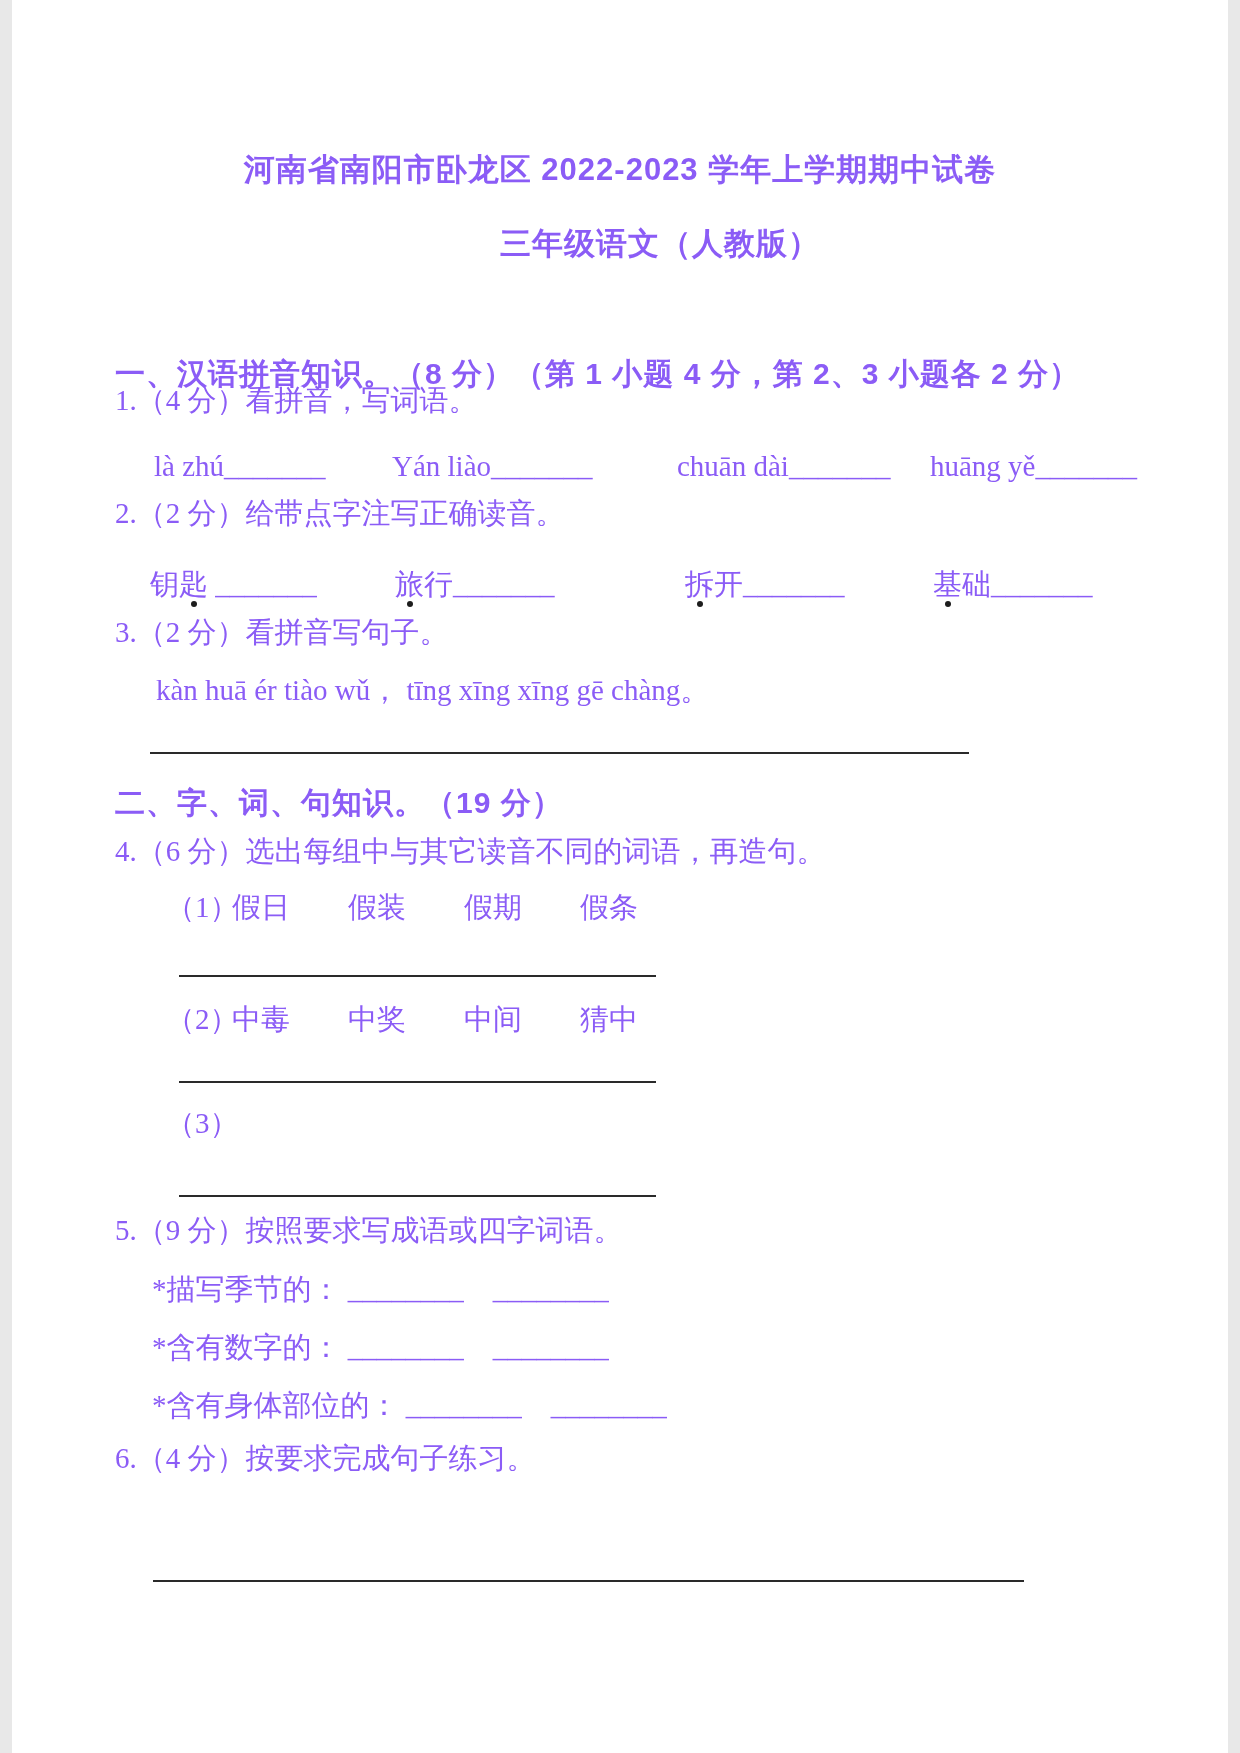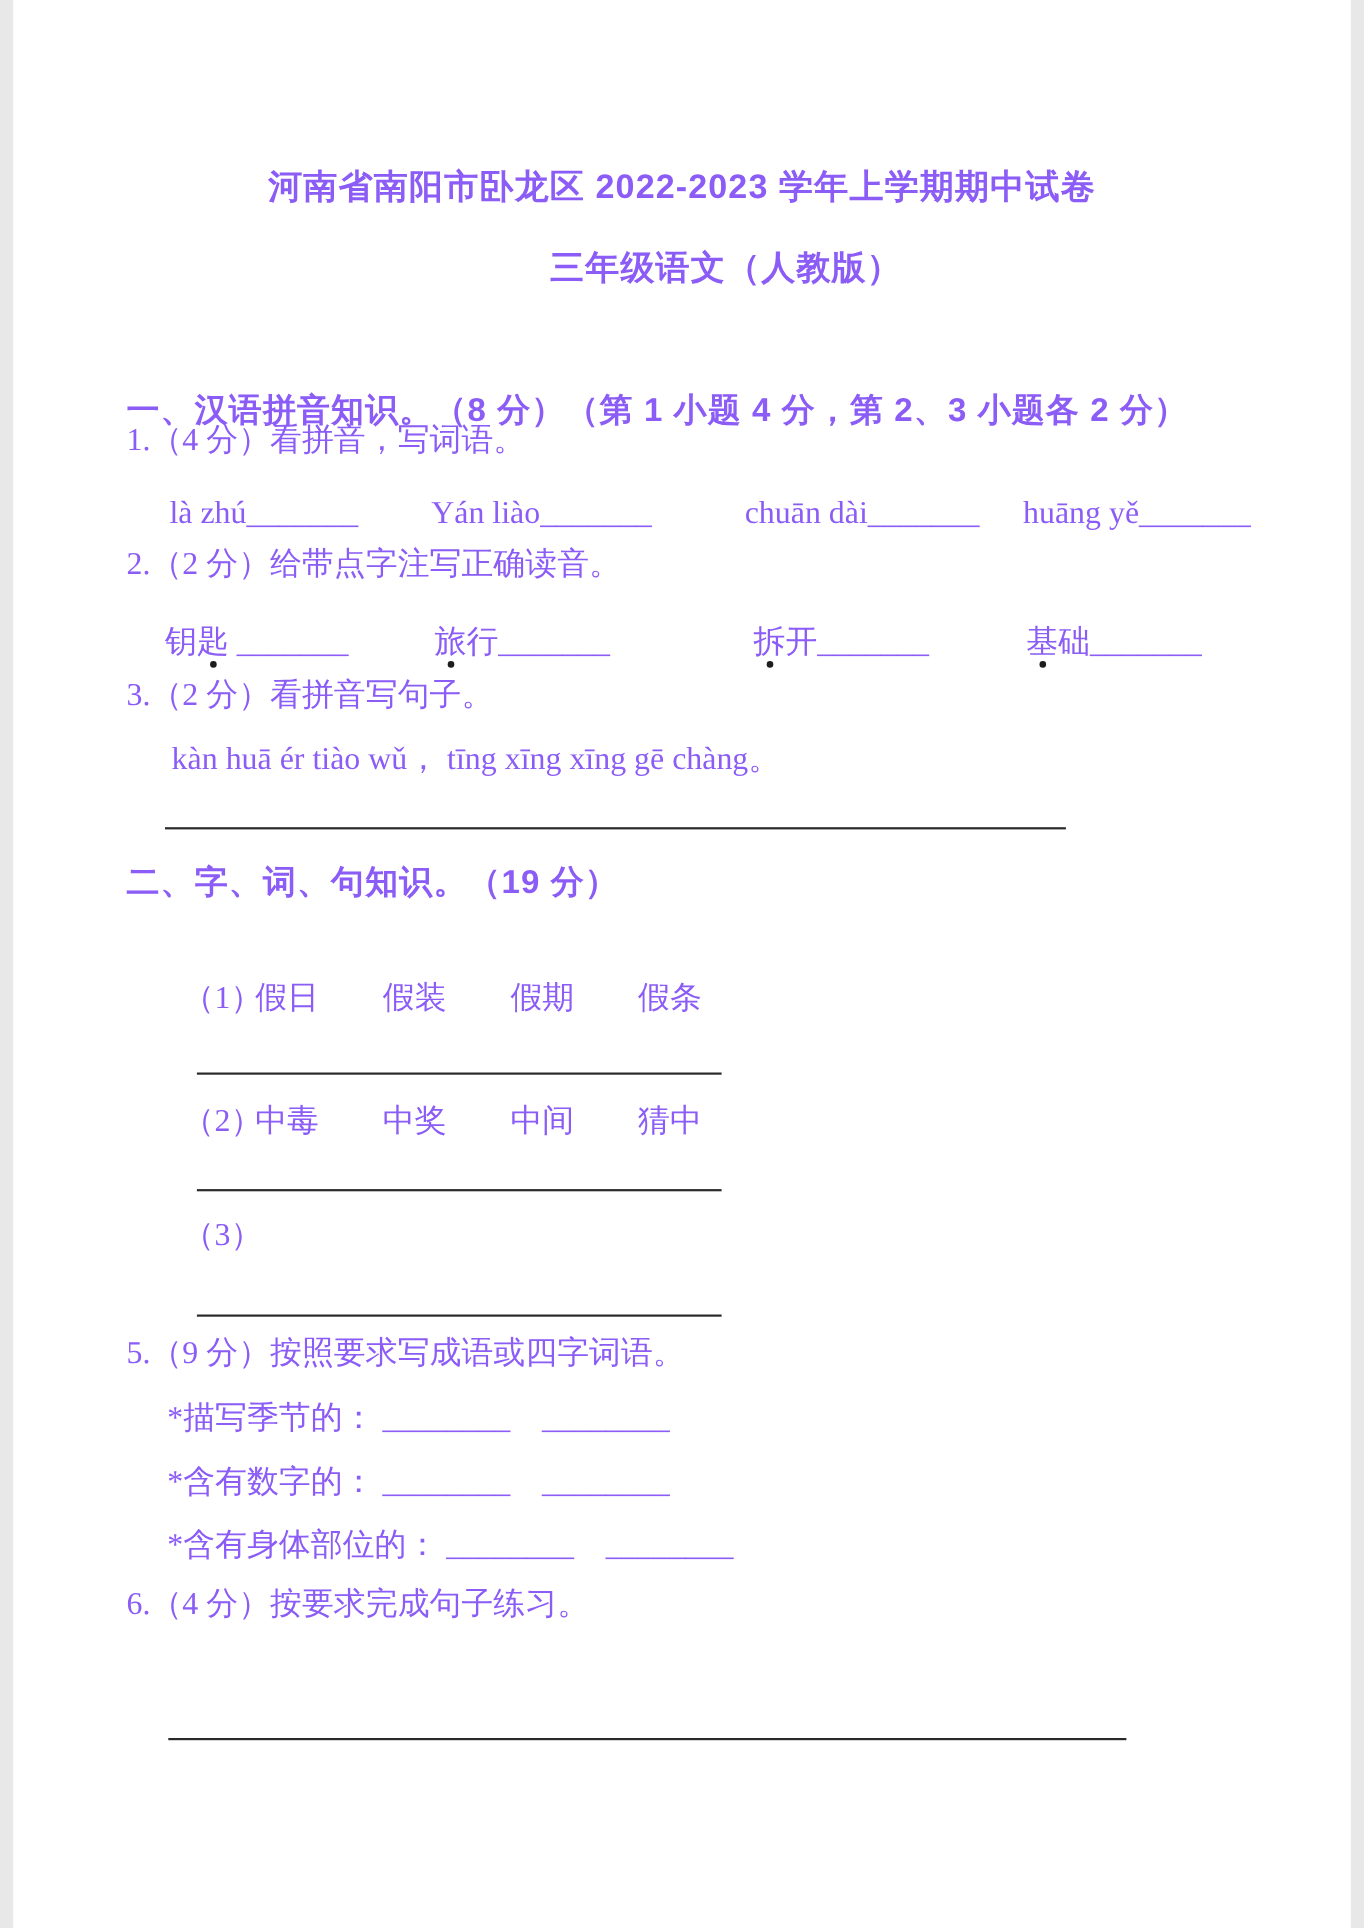--- a/index.html
+++ b/index.html
@@ -81,20 +81,21 @@
     <span class="col" style="left:673px;"><span></span><span class="dotchar">拆</span><span>开_______</span></span>
     <span class="col" style="left:921px;"><span></span><span class="dotchar">基</span><span>础_______</span></span>
   </div>
 
   <div class="line q" style="top:616px;">3.（2 分）看拼音写句子。</div>
   <div class="line pinyin" style="top:674px; left:144px;">kàn huā ér tiào wǔ， tīng xīng xīng gē chàng。</div>
   <div class="rule" style="top:752px; left:138px; width:819px;"></div>
 
   <div class="line q bold-head section-heading" style="top:786px;">二、字、词、句知识。（19 分）</div>
 
+  <div class="line q" style="top:835px;">4.（6 分）选出每组中与其它读音不同的词语，再造句。</div>
 
   <div class="line group-row" style="top:891px; left:154px;">
     <span class="group-label">（1）</span>
     <span class="group-words">
       <span>假日</span>
       <span>假装</span>
       <span>假期</span>
       <span>假条</span>
     </span>
   </div>

